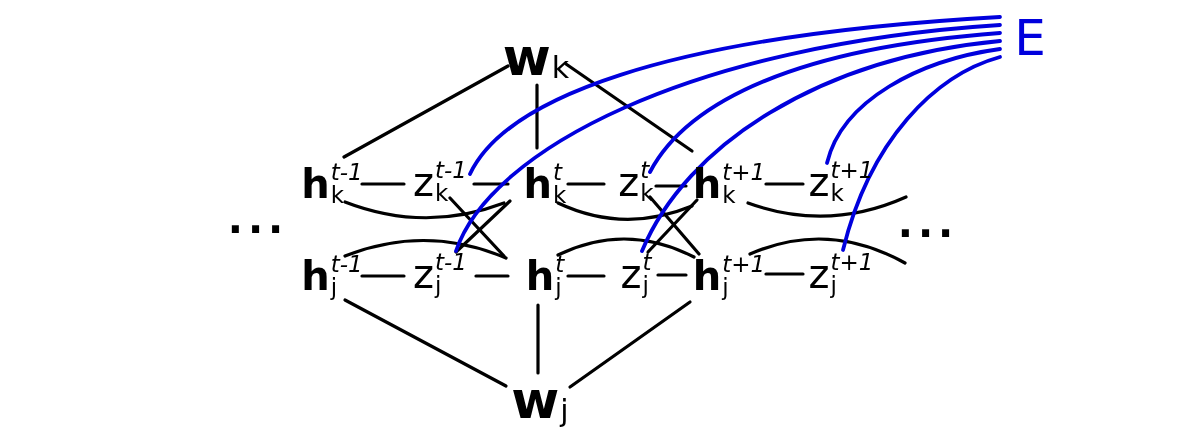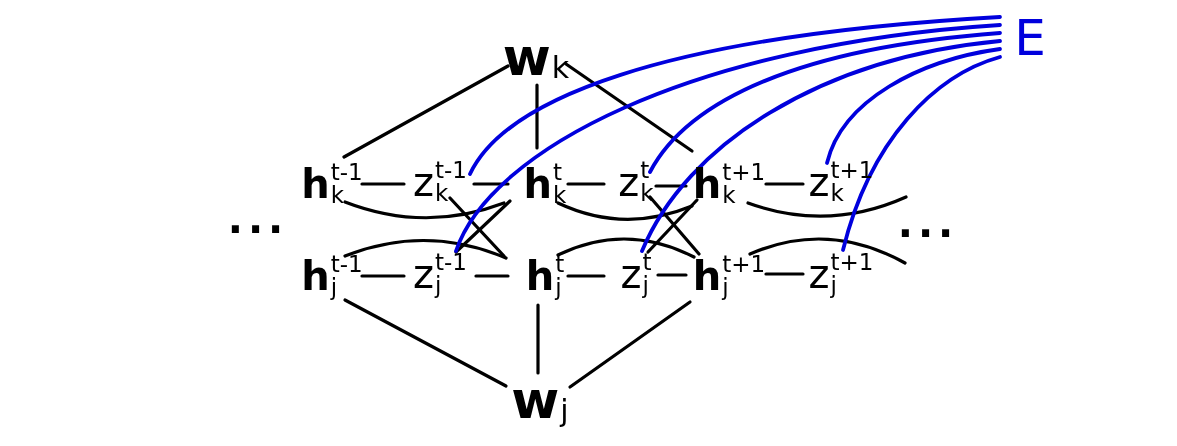--- a/index.html
+++ b/index.html
@@ -21,21 +21,21 @@
     font-size:40px;line-height:1;color:#000;
     white-space:nowrap;
   }
   .node .main{display:inline-block;}
   .node .bold{font-weight:bold;}
   .node .scripts{
     display:inline-flex;flex-direction:column;
     font-size:23px;line-height:1.02;
     margin-left:1px;
   }
-  .node .scripts .sup{display:block;}
+  .node .scripts .sup{display:block;font-style:italic;}
   .node .scripts .sub{display:block;}
   .node.weight{font-size:52px;}
   .node.weight .scripts{font-size:30px;margin-top:22px;}
   .node.error-node{font-size:50px;color:var(--blue,#0000dd);}
   .node.dots{font-size:40px;font-weight:bold;letter-spacing:5px;transform:translate(-50%,-72%);}
 </style>
 </head>
 <body>
 
 <div class="canvas">

